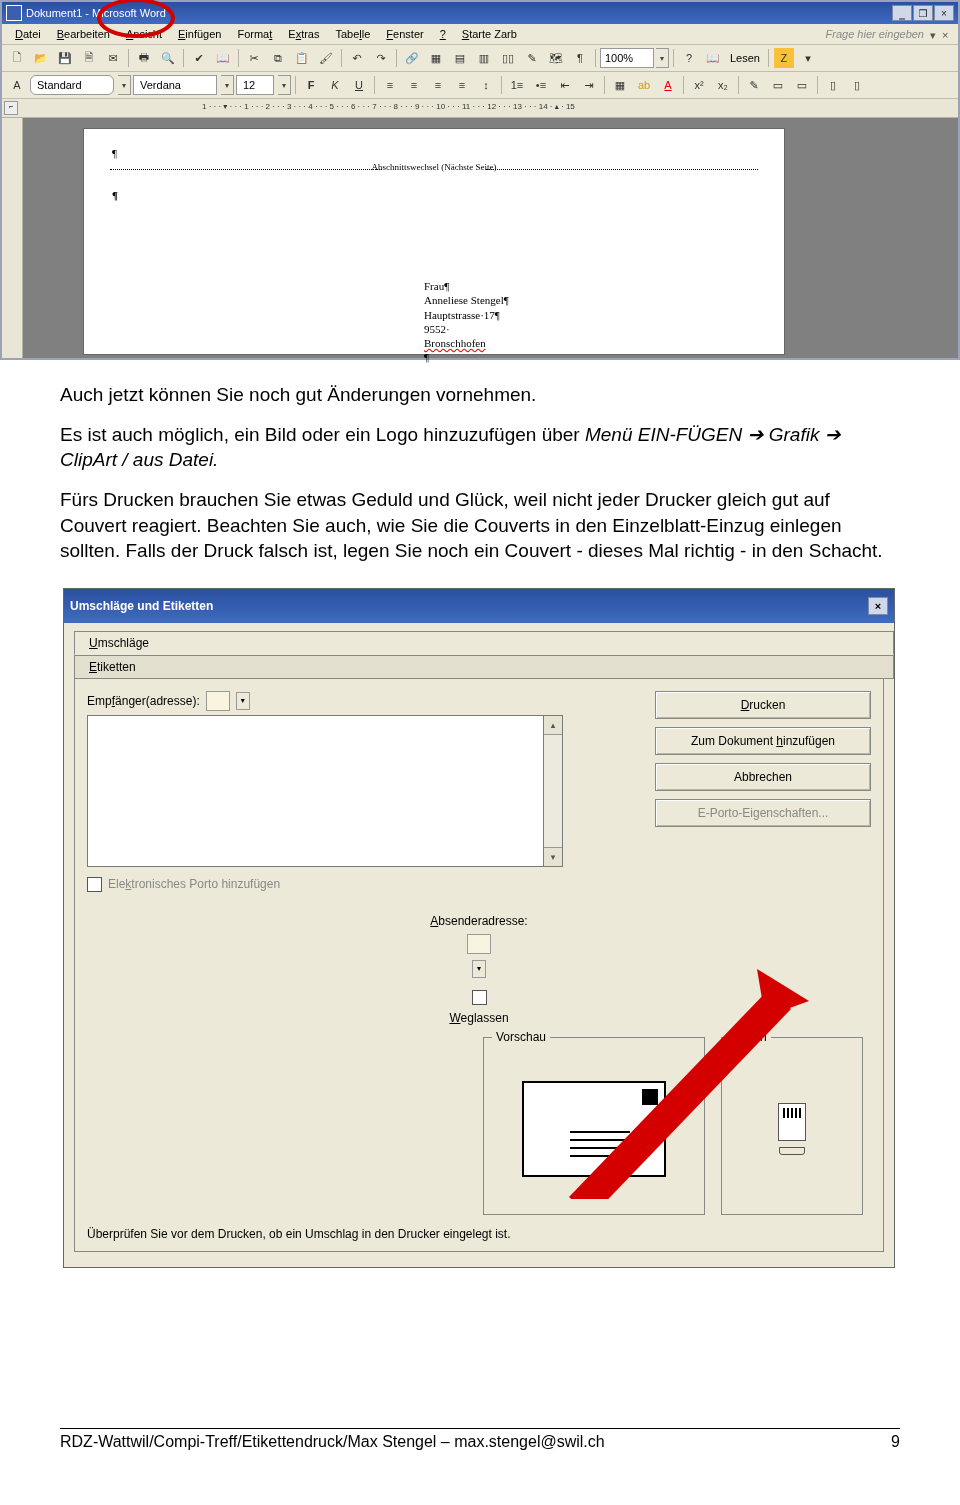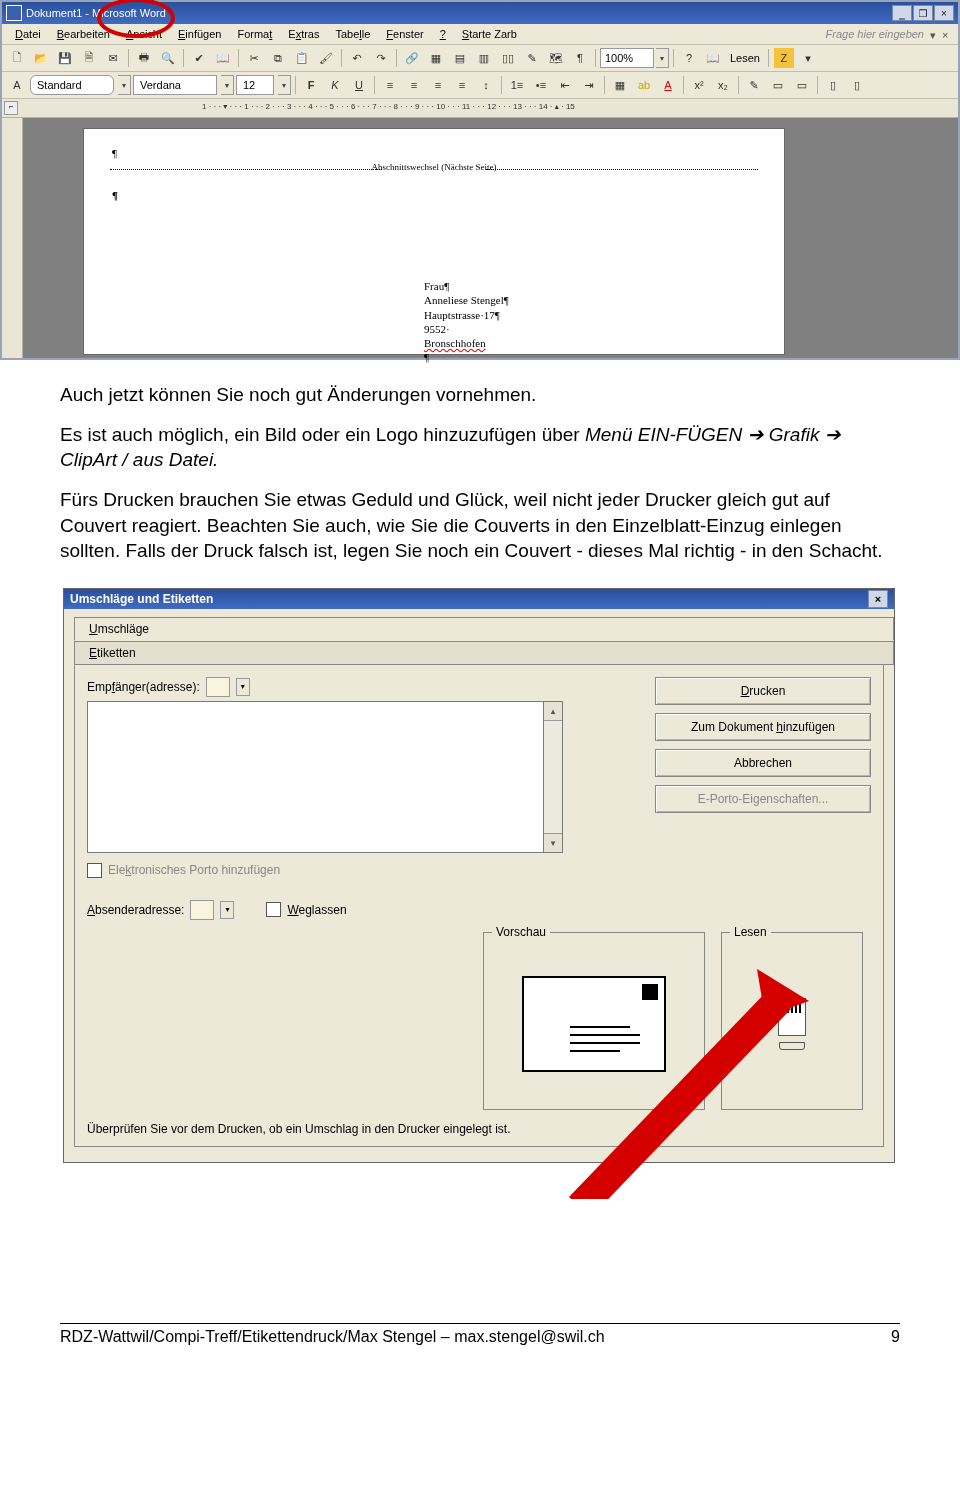--- a/index.html
+++ b/index.html
@@ -44,42 +44,42 @@
   .ruler-ticks{position:absolute; left:200px; top:3px; white-space:pre;}
   .ruler-corner{position:absolute;left:2px;top:2px;width:12px;height:12px;border:1px solid #999;background:#eee;font-size:8px;text-align:center;}
 
   
   .bodytext{padding:22px 60px 10px 60px; font-size:19px; line-height:1.35;}
   .bodytext p{margin:0 0 14px 0;}
   .ital{font-style:italic;}
 
   
   .dlg{width:830px; margin-left:63px; background:#ece9d8; border:1px solid #666; font-size:12px; font-family:Tahoma,Verdana,sans-serif; position:relative; padding-bottom:14px;}
-  .dlg-title{background:linear-gradient(#2a4f9e,#3f6bc1); color:#fff; height:20px; display:flex; align-items:center; padding:0 6px; font-size:12px; font-weight:bold;}
+  .dlg-title{background:linear-gradient(#2a4f9e,#3f6bc1); color:#fff; height:34px; display:flex; align-items:center; padding:0 6px; font-size:12px; font-weight:bold;}
   .dlg-title .spacer{flex:1;}
   .dlg-close{width:18px;height:16px;background:#cfd7e8;border:1px solid #7a8aab;color:#000;font-size:11px;display:flex;align-items:center;justify-content:center;}
   .tabs{display:flex; padding:8px 0 0 10px; gap:0;flex-direction:column;}
   .tab{padding:4px 14px 4px 14px; border:1px solid #888; background:#ece9d8; font-size:12px; position:relative;}
   .tab.active{border-bottom:1px solid #ece9d8; background:#ece9d8; z-index:2;}
   .tab.inactive{background:#e2dfce;}
   .tabpanel{border:1px solid #888; margin:0 10px 0 10px; padding:12px 12px 10px 12px; position:relative; top:-1px; background:#ece9d8;}
   .row-label{font-size:12px; display:flex; align-items:center; gap:6px; margin-bottom:4px;}
   .addr-icon{width:22px;height:18px;border:1px solid #999;background:#f8f4e0;display:inline-block;}
   .dd-arr{width:12px;height:16px;border:1px solid #999;background:#ece9d8;display:inline-flex;align-items:center;justify-content:center;font-size:8px;}
   .textarea-wrap{display:flex;}
   .textarea{background:#fff;border:1px solid #7a7a7a; width:455px; height:150px;}
   .vscroll{width:18px; background:#ece9d8; border:1px solid #7a7a7a; border-left:none; display:flex; flex-direction:column;}
   .vsbtn{height:18px;border-bottom:1px solid #999;display:flex;align-items:center;justify-content:center;font-size:9px;color:#555;background:#e6e3d3;}
   .vsbtn:last-child{border-bottom:none;border-top:1px solid #999;}
   .vstrack{flex:1;background:#eceade;}
   .btncol{position:absolute; right:12px; top:12px; width:216px; display:flex; flex-direction:column; gap:8px;}
   .dlgbtn{height:26px;border:1px solid #888;background:#ece9d8;display:flex;align-items:center;justify-content:center;font-size:12px; box-shadow: inset 1px 1px 0 #fff, inset -1px -1px 0 #b8b5a5;}
   .chkrow{margin-top:10px;font-size:12px;display:flex;align-items:center;gap:6px;}
   .chk{width:13px;height:13px;border:1px solid #555;background:#fff;}
-  .sender-row{margin-top:22px;}
+  .sender-row{margin-top:22px;flex-direction:column;}
   .groupboxes{display:flex;gap:16px;margin-top:12px;}
   .groupbox{border:1px solid #888;position:relative;padding:16px 10px 10px 10px;}
   .groupbox .glabel{position:absolute;top:-8px;left:8px;background:#ece9d8;padding:0 4px;font-size:12px;}
   .gb-preview{width:200px;height:150px;display:flex;align-items:center;justify-content:center;}
   .envelope{width:140px;height:92px;border:2px solid #000;background:#fff;position:relative;}
   .env-stamp{position:absolute;right:6px;top:6px;width:16px;height:16px;background:#000;}
   .env-line{position:absolute;left:46px;height:2px;background:#000;}
   .gb-feed{width:120px;height:150px;display:flex;flex-direction:column;align-items:center;justify-content:center;gap:6px;}
   .feed-icon{width:26px;height:36px;border:1px solid #555;background:#fff;position:relative;}
   .feed-icon::after{content:"";position:absolute;left:4px;top:4px;right:4px;height:10px;background:repeating-linear-gradient(90deg,#000 0 2px,#fff 2px 4px);}

